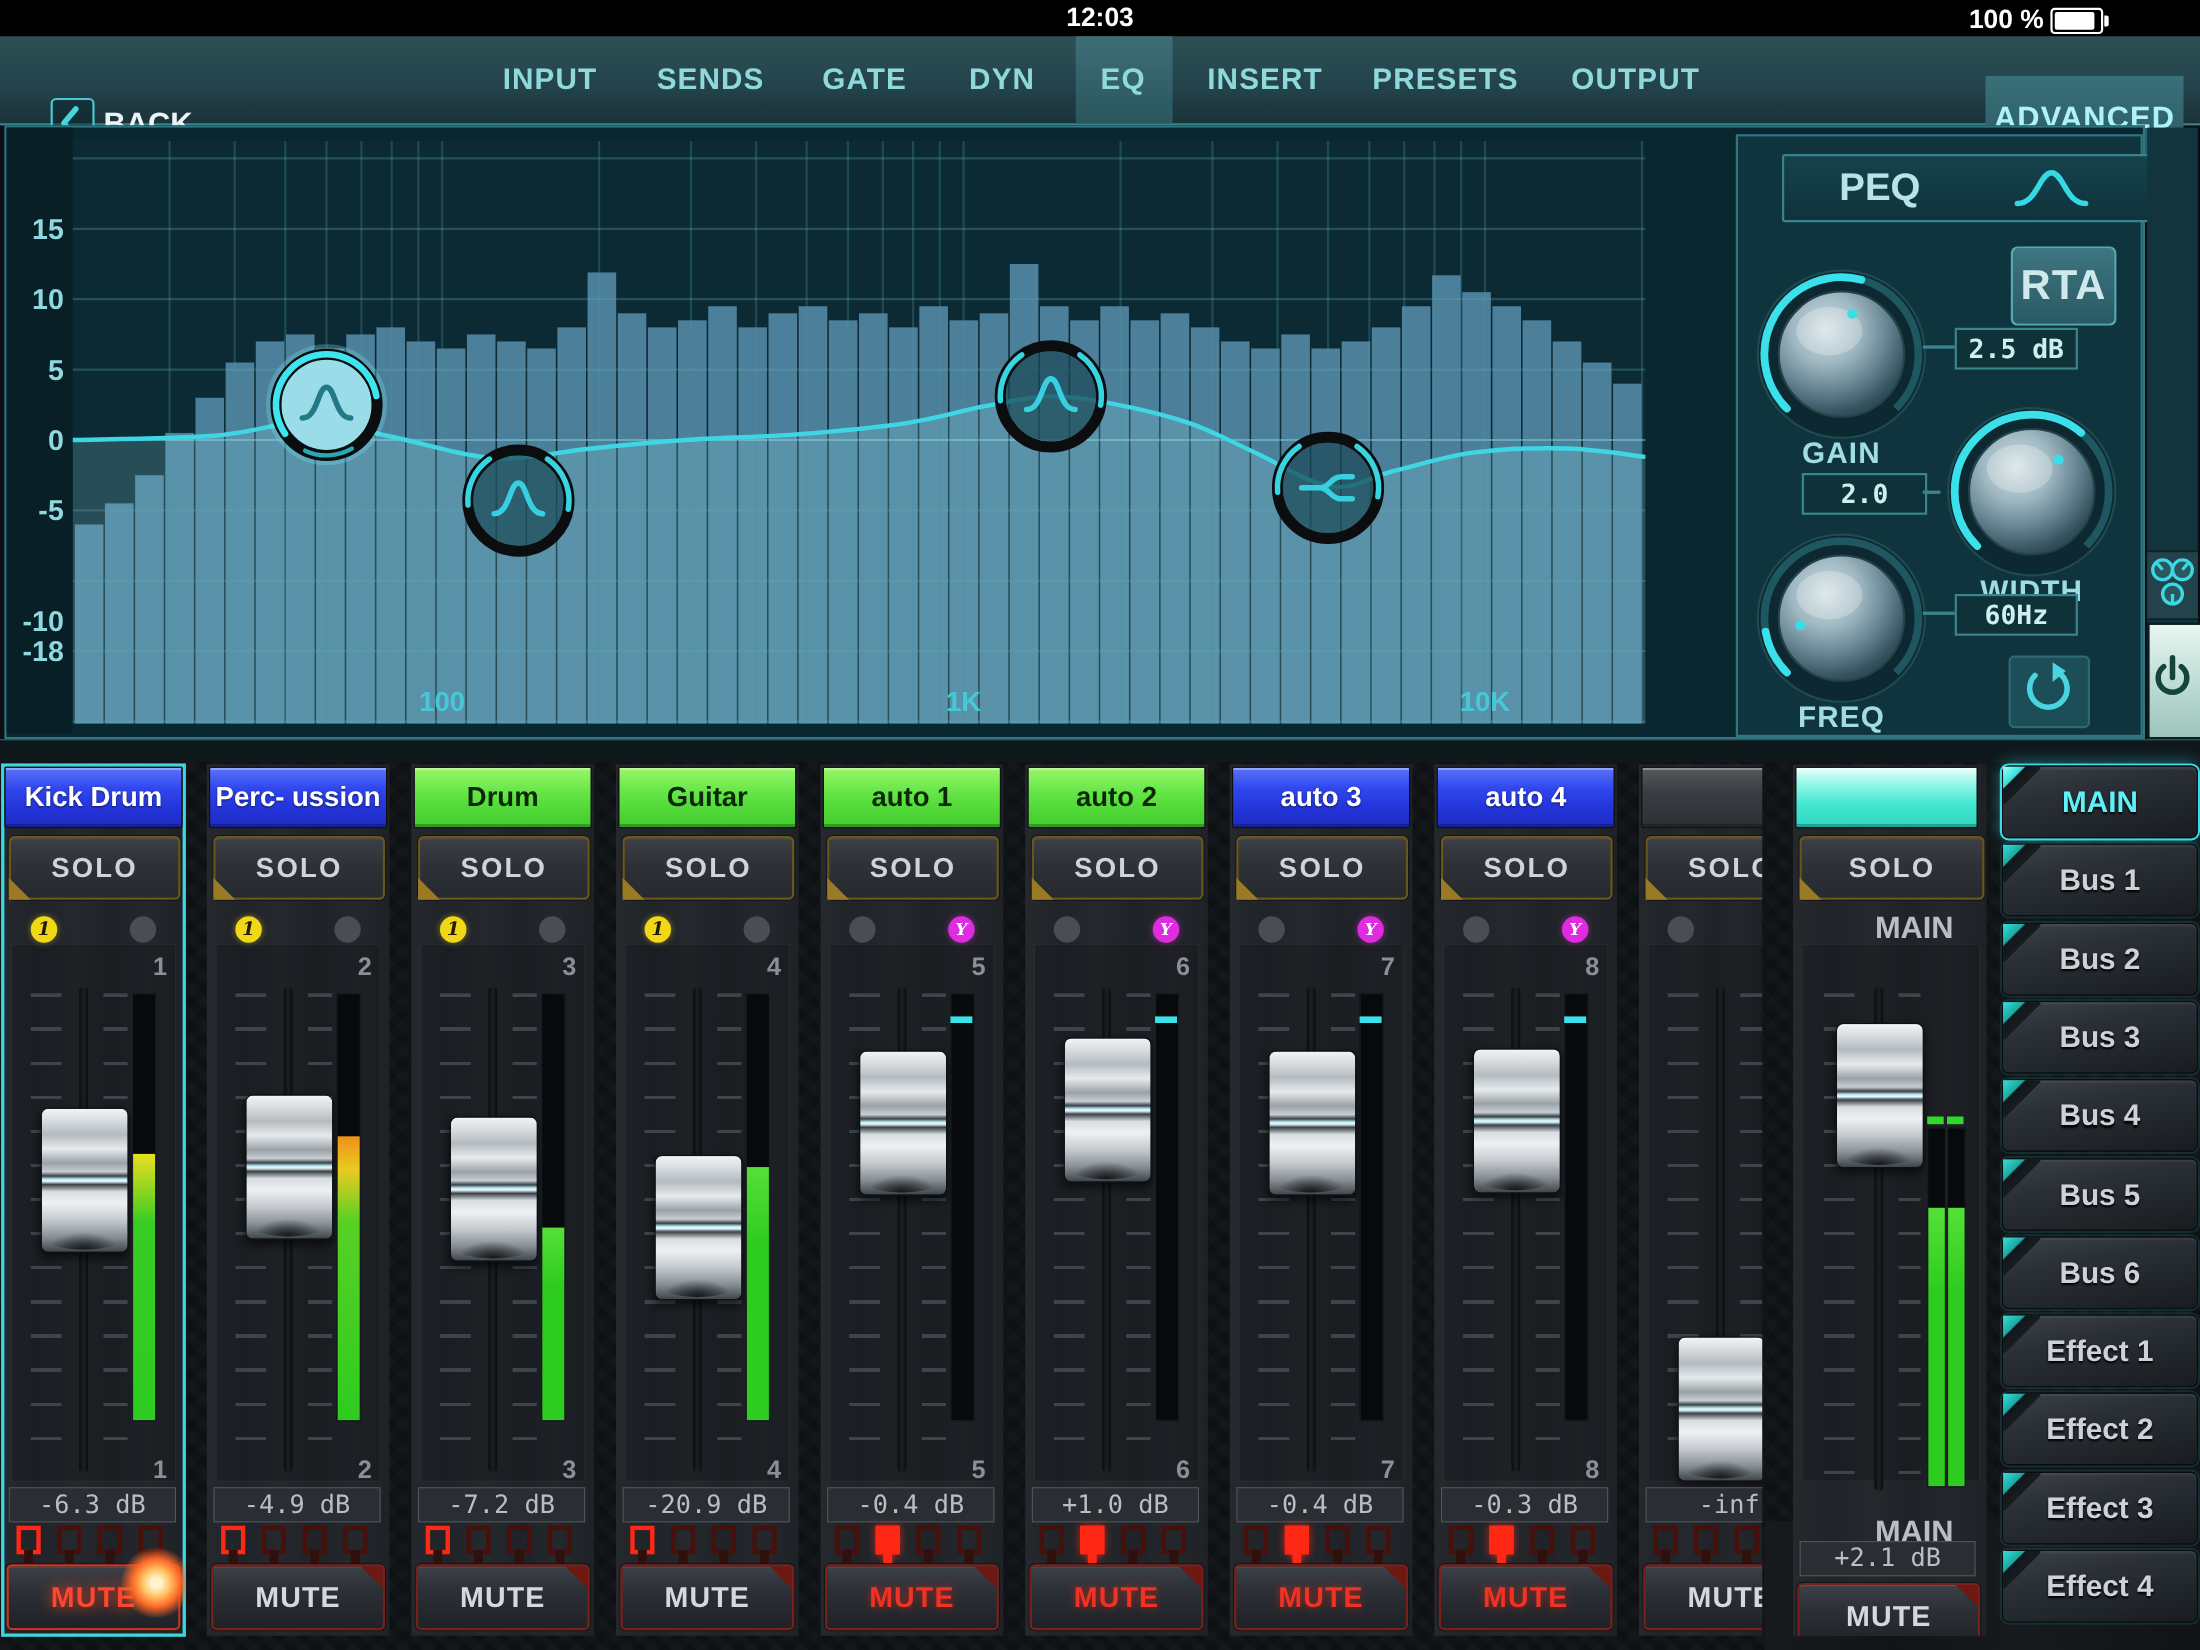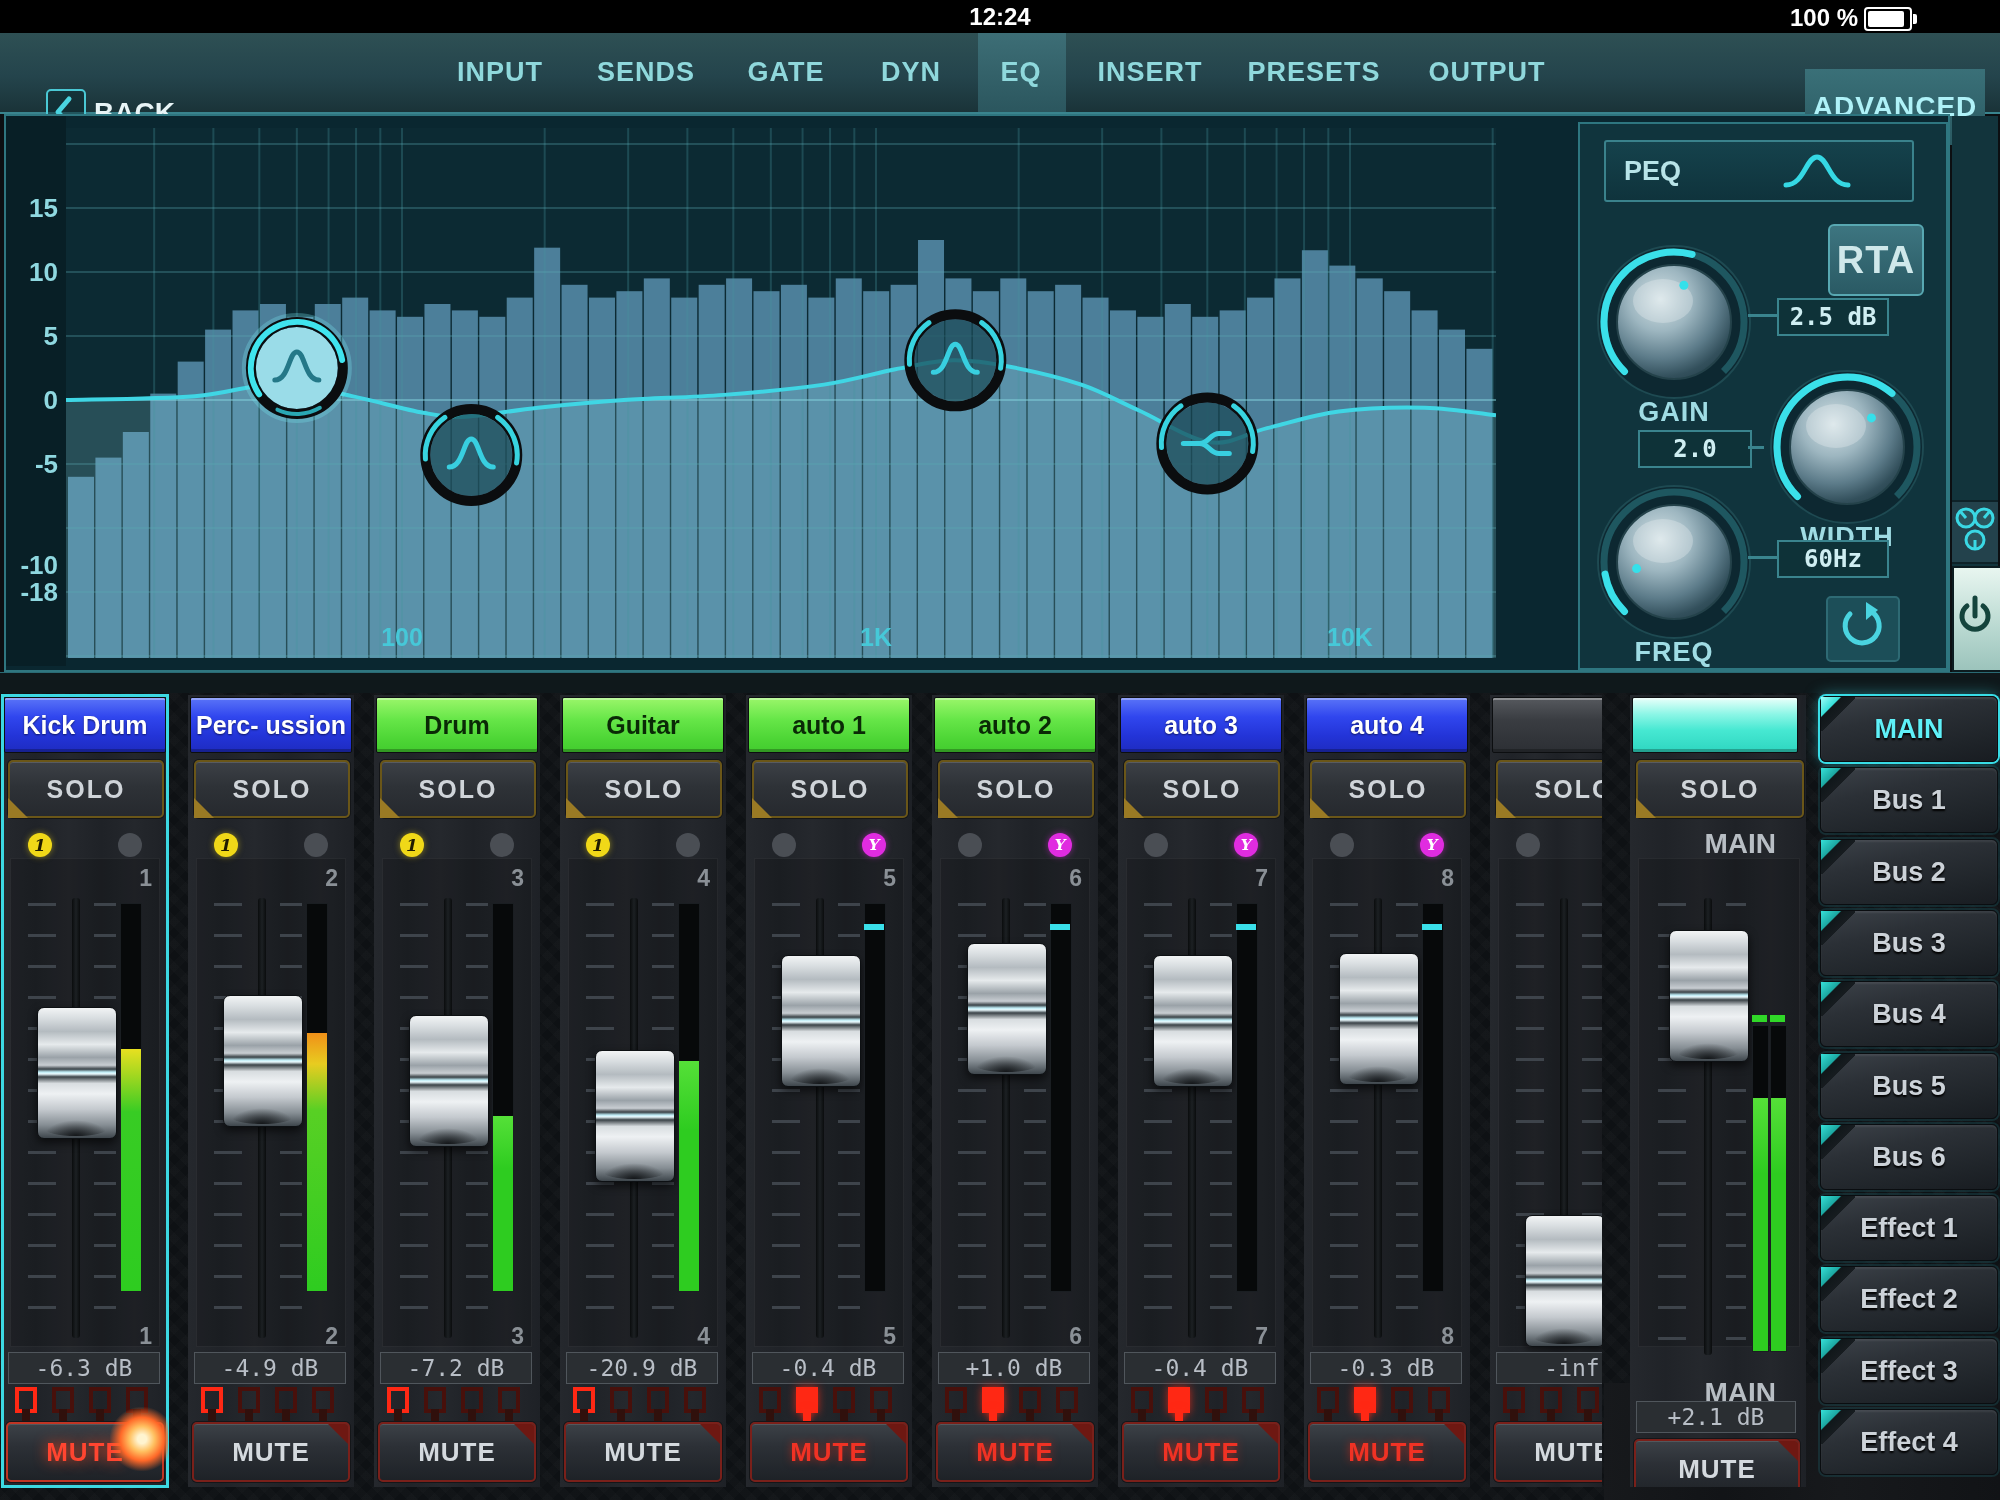--- a/index.html
+++ b/index.html
@@ -28,22 +28,22 @@
   .back-label{left:94px;top:64px;color:#e8f4f6;font-size:28px;font-weight:bold;}
   .advanced{left:1805px;top:36px;width:180px;height:76px;background:linear-gradient(180deg,#3a7078,#2a5a62);
             color:#aff2f8;font-size:28px;font-weight:bold;text-align:center;line-height:76px;letter-spacing:1px;}
 
   
   .eq-frame{left:4px;top:114px;width:1942px;height:554px;border:2px solid #2f7680;background:#0a2730;}
   .eq-leftcol{left:6px;top:116px;width:60px;height:550px;background:#081f26;}
   .eq-ylab{position:absolute;width:50px;text-align:right;color:#8fd8e0;font-size:26px;font-weight:bold;}
   .eq-plot{left:66px;top:128px;width:1430px;height:530px;background:#0c2a33;}
   .eq-panel{left:1578px;top:122px;width:366px;height:544px;border:2px solid #2e7680;background:#10343d;}
-  .peq-box{left:24px;top:16px;width:306px;height:58px;background:linear-gradient(180deg,#15424c,#0f333c);
-           border:2px solid #3a828c;border-radius:3px;color:#b8e4e8;font-size:27px;font-weight:bold;line-height:58px;}
+  .peq-box{left:40px;top:16px;width:306px;height:58px;background:linear-gradient(180deg,#15424c,#0f333c);
+           border:2px solid #3a828c;border-radius:3px;color:#b8e4e8;font-size:35px;font-weight:bold;line-height:58px;padding-left:32px;}
   .rta-btn{left:248px;top:100px;width:92px;height:68px;background:linear-gradient(180deg,#3d7580,#2a5a64);
            border:2px solid #58a8b2;border-radius:6px;color:#cfe8ea;font-size:38px;font-weight:bold;
            text-align:center;line-height:68px;letter-spacing:1px;}
   .knob{width:170px;height:170px;}
   .knob-label{position:absolute;width:150px;text-align:center;color:#9fdce4;font-size:27px;font-weight:bold;letter-spacing:1px;}
   .val-box{position:absolute;height:34px;background:#0e3238;border:2px solid #3a848e;color:#cfeef2;
            font-size:24px;font-weight:bold;text-align:center;line-height:34px;font-family:"DejaVu Sans Mono",monospace;}
   .val-line{position:absolute;height:3px;background:#3a848e;}
   .reset-btn{left:246px;top:472px;width:70px;height:62px;background:#1c4e58;border:2px solid #2e6a74;border-radius:5px;}
   .eq-sidecol{left:1952px;top:116px;width:46px;height:552px;background:#12343c;}
@@ -120,21 +120,21 @@
   .bus-btn.sel{color:#5ff0f8;box-shadow:0 0 0 2px #38dce6, 0 0 16px rgba(56,220,230,.55), inset 0 2px 2px rgba(255,255,255,.1);}
   .bus-btn.sel .notch{background:linear-gradient(135deg,#9ffef8 0%,#38e0da 28%,#10171a 31%,#171c20 52%,transparent 53%);}
   .mainlab{position:absolute;color:#b8bec4;font-size:28px;font-weight:bold;}
 </style>
 </head>
 <body>
 
 <div class="stage">
 
   <div class="abs statusbar">
-    <div class="abs st-time">12:24</div>
+    <div class="abs st-time">12:03</div>
     <div class="abs st-batt-label">100 %</div>
     <div class="abs battery">
       <div class="fill"></div>
         <div class="nub"></div>
     </div>
   </div>
 
   <div class="abs navbar">
     <div class="nav-tile"></div>
     <div class="abs back-box">

